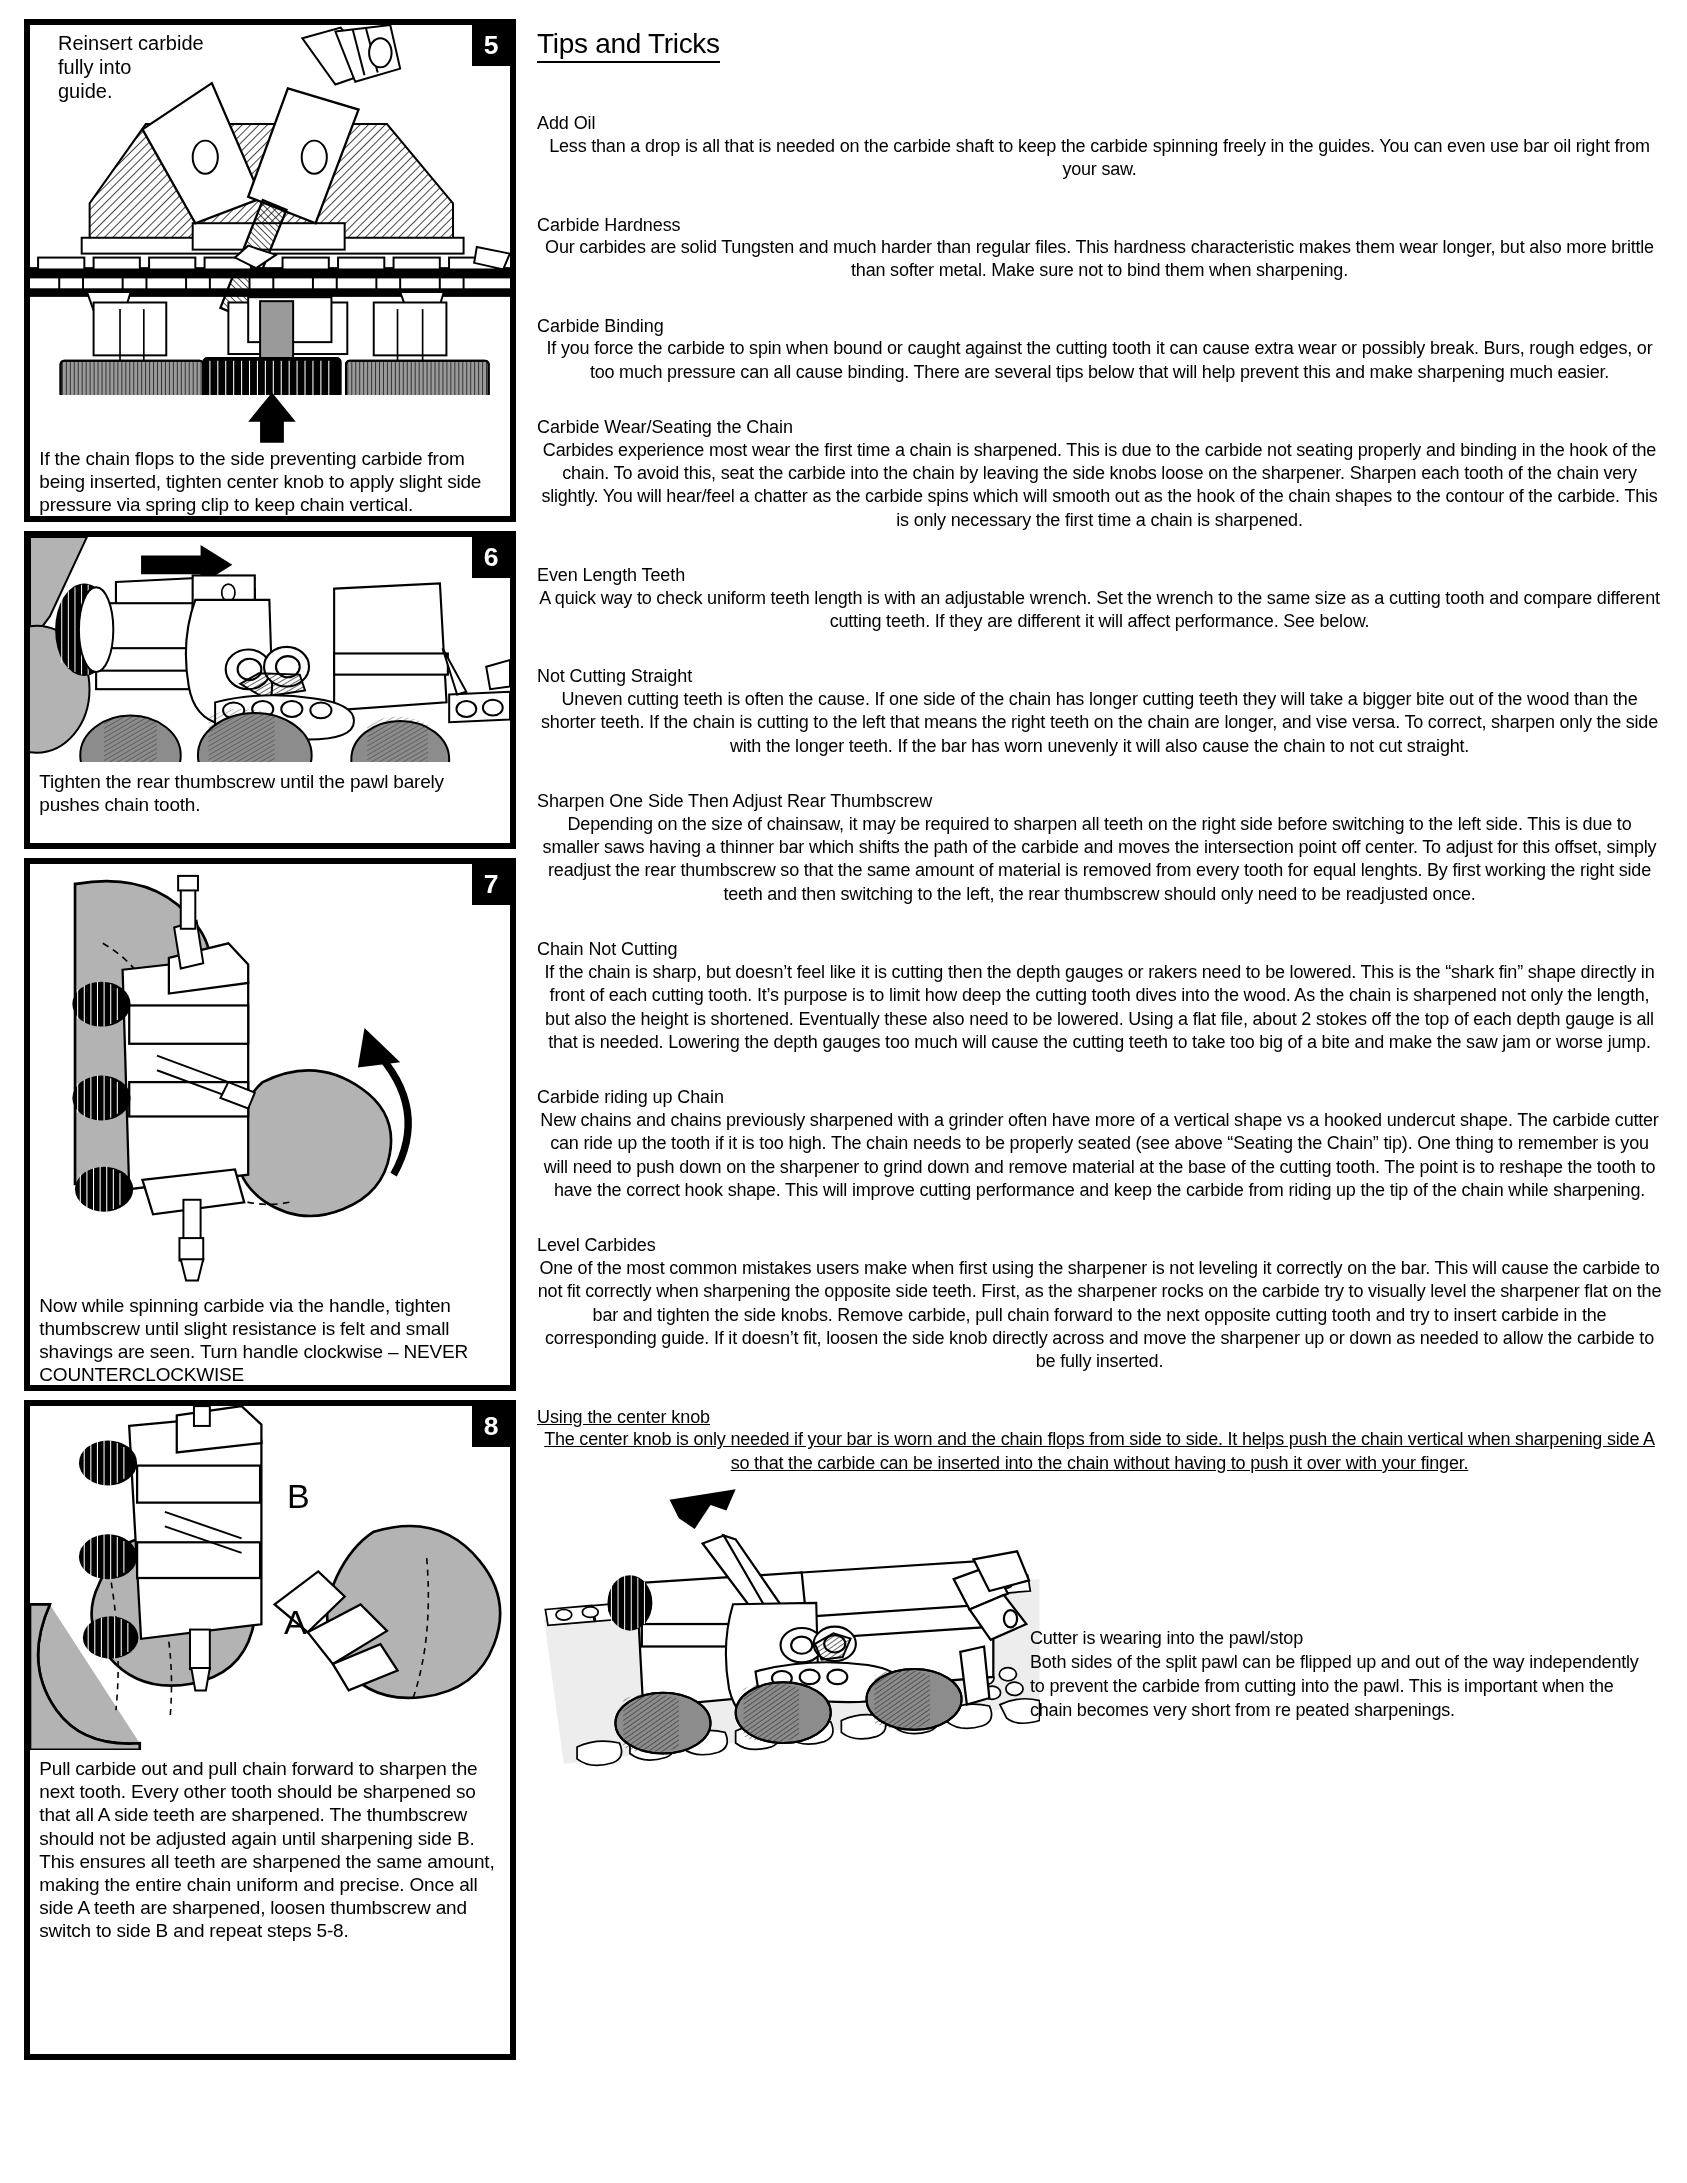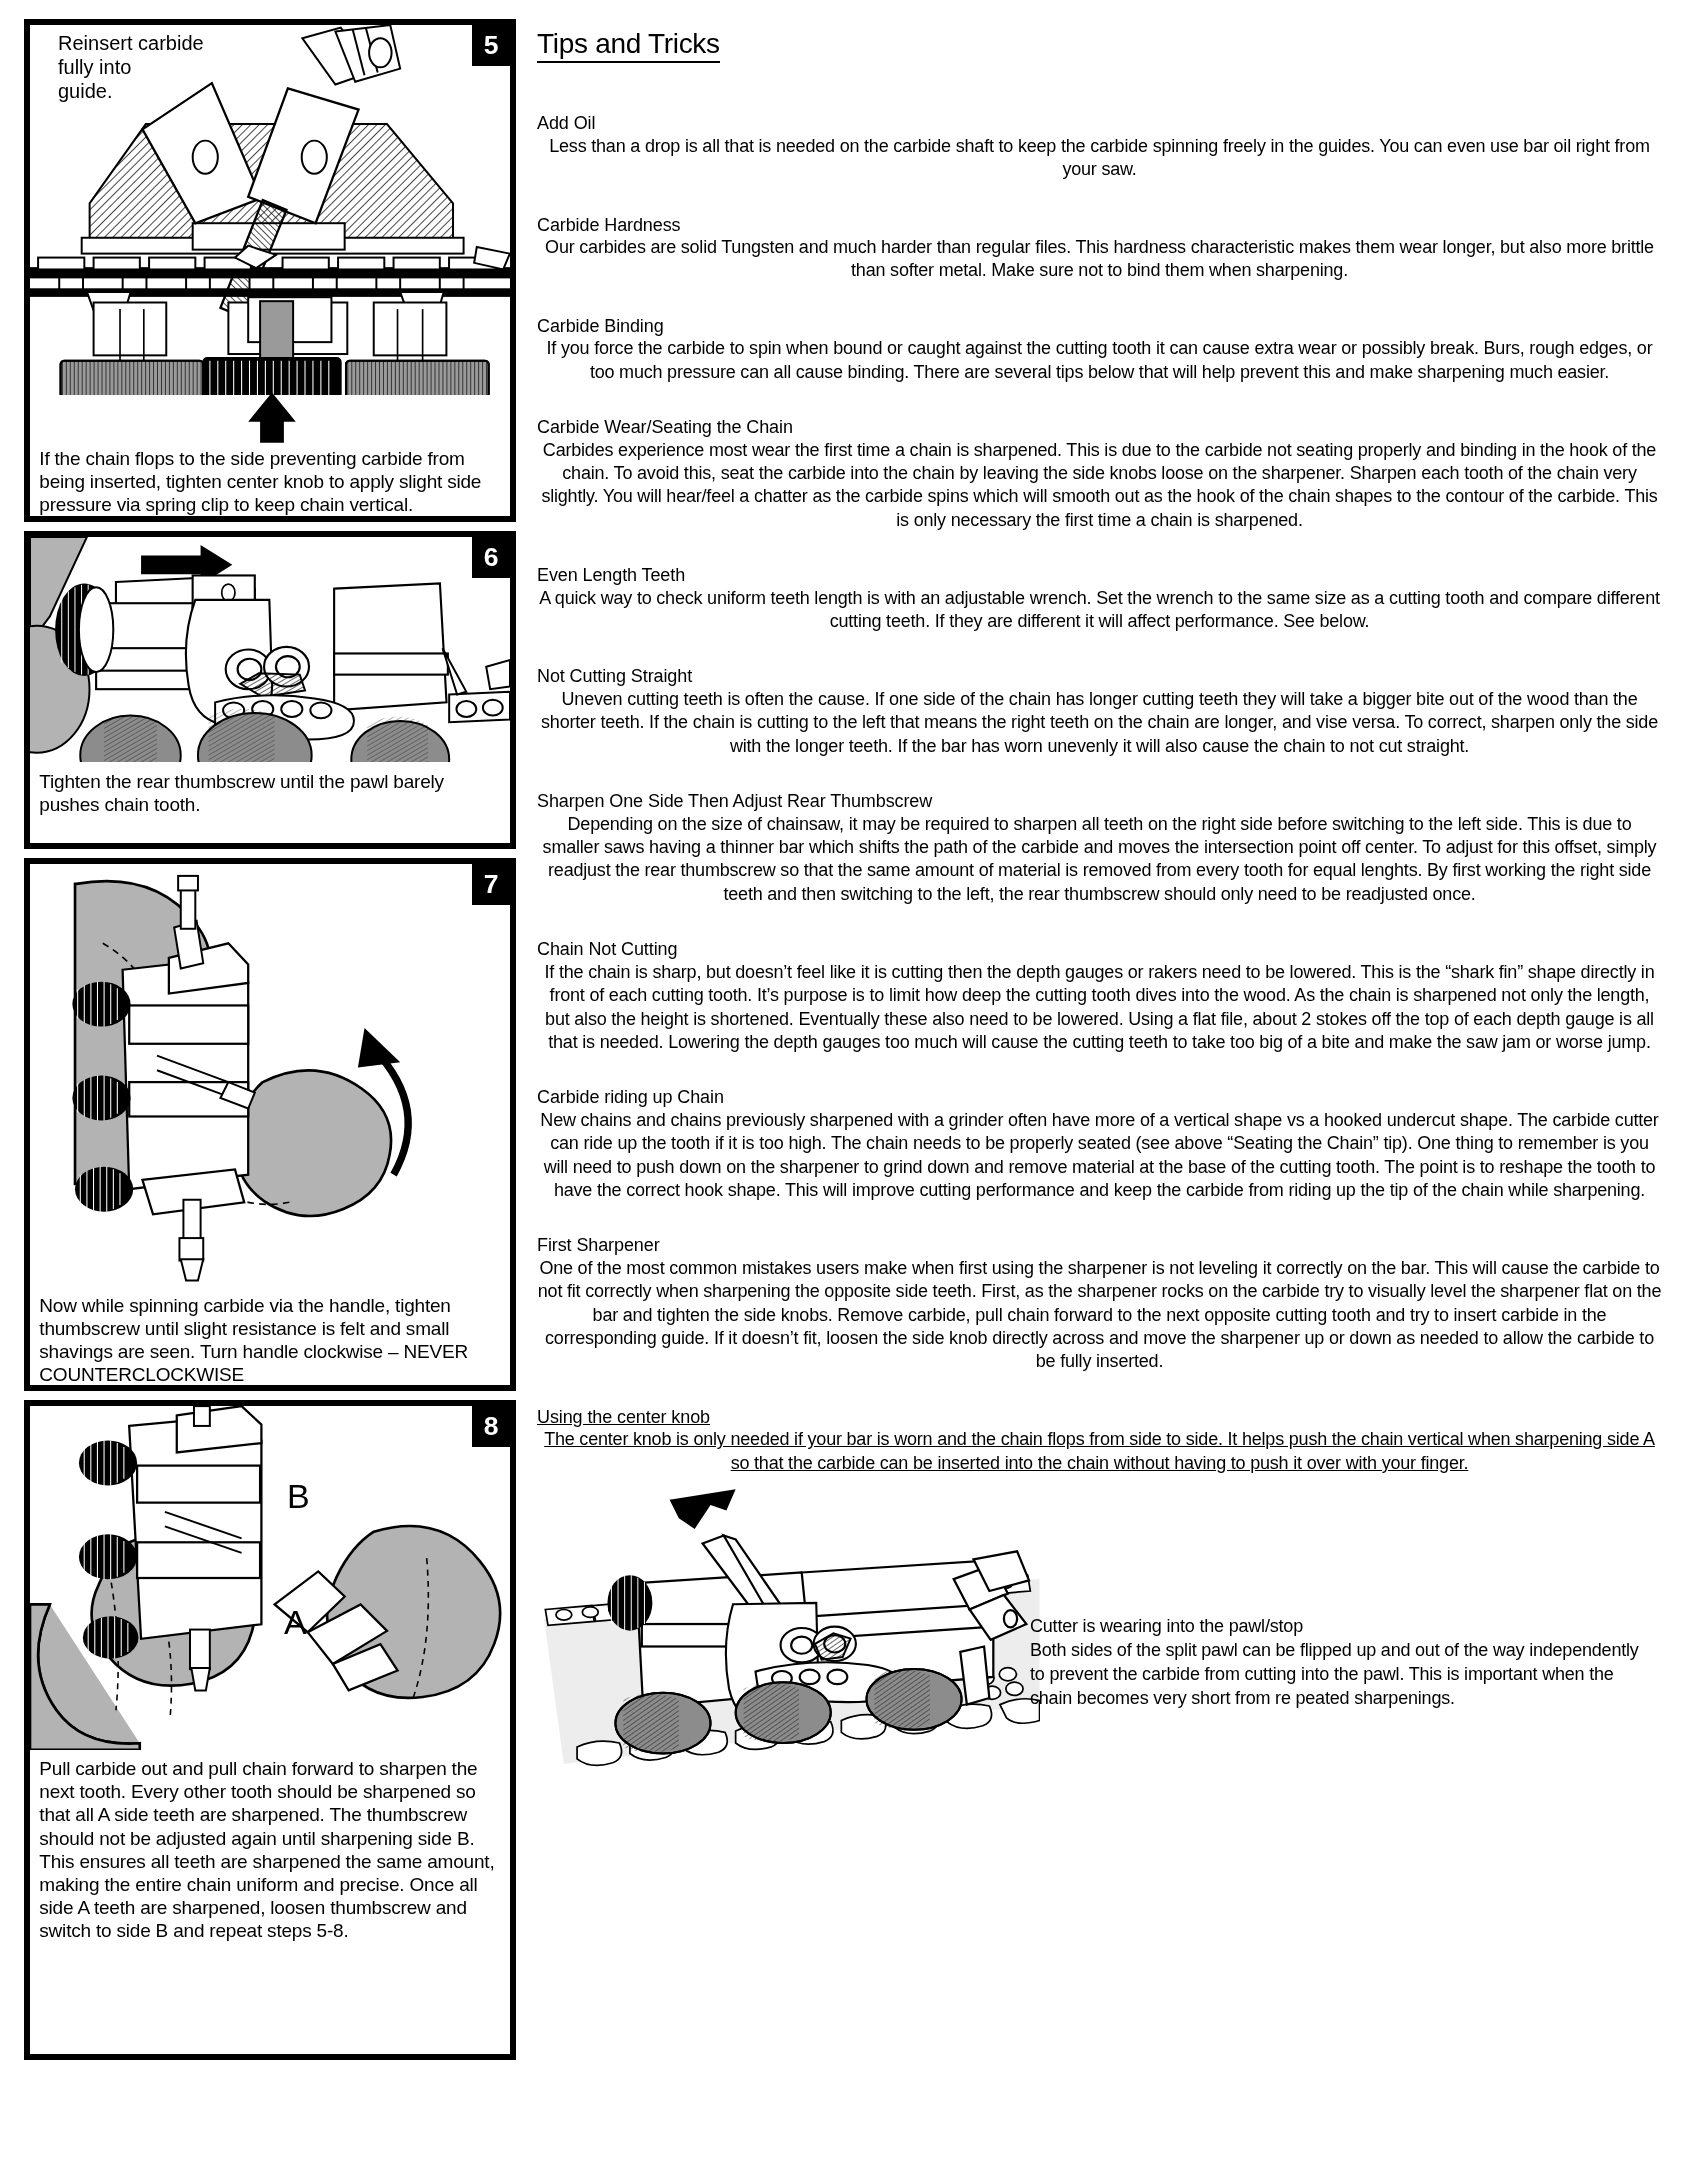--- a/index.html
+++ b/index.html
@@ -101,21 +101,21 @@
 
   
   .bottom-figure-wrap {
     position: relative;
     margin-top: 5.3px;
     width: 1125px;
     height: 370px;
   }
   .bottom-fig-caption {
     position: absolute;
-    left: 493px; top: 135px;
+    left: 493px; top: 147px;
     width: 622px;
     font-family: "Liberation Sans Narrow", "Liberation Sans", sans-serif;
     font-stretch: condensed;
     font-size: 18px;
     line-height: 1.32;
     letter-spacing: -0.2px;
     white-space: pre-line;
   }
   svg { display:block; }
 </style>
@@ -554,21 +554,21 @@
       <div class="tip-head">Chain Not Cutting</div>
       <div class="tip-body">If the chain is sharp, but doesn’t feel like it is cutting then the depth gauges or rakers need to be lowered. This is the “shark fin” shape directly in front of each cutting tooth. It’s purpose is to limit how deep the cutting tooth dives into the wood. As the chain is sharpened not only the length, but also the height is shortened. Eventually these also need to be lowered. Using a flat file, about 2 stokes off the top of each depth gauge is all that is needed. Lowering the depth gauges too much will cause the cutting teeth to take too big of a bite and make the saw jam or worse jump.</div>
     </div>
 
     <div class="tip">
       <div class="tip-head">Carbide riding up Chain</div>
       <div class="tip-body">New chains and chains previously sharpened with a grinder often have more of a vertical shape vs a hooked undercut shape. The carbide cutter can ride up the tooth if it is too high. The chain needs to be properly seated (see above “Seating the Chain” tip). One thing to remember is you will need to push down on the sharpener to grind down and remove material at the base of the cutting tooth. The point is to reshape the tooth to have the correct hook shape. This will improve cutting performance and keep the carbide from riding up the tip of the chain while sharpening.</div>
     </div>
 
     <div class="tip">
-      <div class="tip-head">First Sharpener</div>
+      <div class="tip-head">Level Carbides</div>
       <div class="tip-body">One of the most common mistakes users make when first using the sharpener is not leveling it correctly on the bar. This will cause the carbide to not fit correctly when sharpening the opposite side teeth. First, as the sharpener rocks on the carbide try to visually level the sharpener flat on the bar and tighten the side knobs. Remove carbide, pull chain forward to the next opposite cutting tooth and try to insert carbide in the corresponding guide. If it doesn’t fit, loosen the side knob directly across and move the sharpener up or down as needed to allow the carbide to be fully inserted.</div>
     </div>
 
     <div class="tip" style="margin-bottom:4px;text-decoration:underline;">
       <div class="tip-head">Using the center knob</div>
       <div class="tip-body">The center knob is only needed if your bar is worn and the chain flops from side to side. It helps push the chain vertical when sharpening side A so that the carbide can be inserted into the chain without having to push it over with your finger.</div>
     </div>
 
     
     <div class="bottom-figure-wrap">

